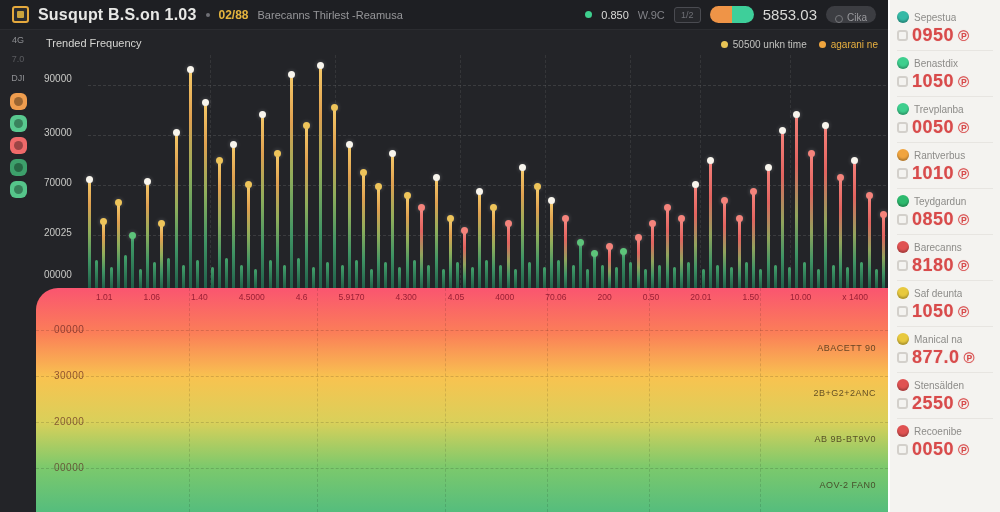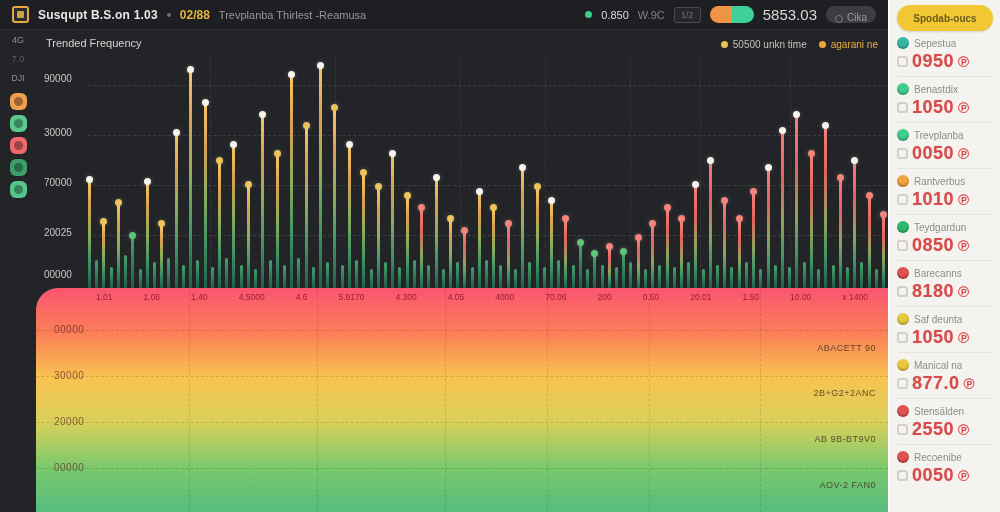--- a/index.html
+++ b/index.html
@@ -8,21 +8,21 @@
   .app { position:relative; width:1000px; height:512px; background:#232428; }
 
   
   .topbar { position:absolute; left:0; top:0; width:888px; height:30px; background:#1e1f23;
             border-bottom:1px solid #2b2c30; display:flex; align-items:center; gap:9px;
             padding:0 12px; z-index:5; }
   .logo { width:17px; height:17px; border:2px solid #e5a93d; border-radius:3px; background:#2a2b2f;
           position:relative; flex:0 0 auto; }
   .logo::after { content:""; position:absolute; left:3px; top:3px; width:7px; height:7px;
                  background:#caa33c; border-radius:1px; }
-  .tb-title { color:#e8e8e6; font-size:12px; font-weight:bold; letter-spacing:.2px; }
+  .tb-title { color:#e8e8e6; font-size:16px; font-weight:bold; letter-spacing:.2px; }
   .tb-dot { width:4px; height:4px; border-radius:50%; background:#6f7075; }
   .tb-badge { color:#e5b53e; font-size:12px; font-weight:bold; }
   .tb-sub { color:#97979a; font-size:11px; }
   .tb-right { margin-left:auto; display:flex; align-items:center; gap:9px; }
   .g-dot { width:7px; height:7px; border-radius:50%; background:#3ecf8e; }
   .tb-stat { color:#dcdcda; font-size:11px; }
   .tb-statlabel { color:#808186; font-size:11px; }
   .tb-box { min-width:27px; height:16px; border:1px solid #4a4b51; border-radius:3px;
             color:#6f7076; font-size:9px; display:flex; align-items:center; justify-content:center;
             padding:0 4px; background:#26272b; }
@@ -95,21 +95,21 @@
 </head>
 <body>
 
 <div class="app">
 
   <div class="topbar">
     <div class="logo"></div>
     <span class="tb-title">Susqupt B.S.on 1.03</span>
     <span class="tb-dot"></span>
     <span class="tb-badge">02/88</span>
-    <span class="tb-sub">Trevplanba Thirlest -Reamusa</span>
+    <span class="tb-sub">Barecanns Thirlest -Reamusa</span>
     <div class="tb-right">
       <span class="g-dot"></span>
       <span class="tb-stat">0.850</span>
       <span class="tb-statlabel">W.9C</span>
       <div class="tb-box">1/2</div>
       <div class="toggle">
         <div class="half-a"></div>
         <div class="half-b"></div>
       </div>
       <span class="tb-price">5853.03</span>
@@ -364,21 +364,20 @@
       <div class="band-left-lab" style="top: 82px;">30000</div>
       <div class="band-left-lab" style="top: 128px;">20000</div>
       <div class="band-left-lab" style="top: 174px;">00000</div>
       <div class="band-right-lab" style="top: 55px;">ABACETT 90</div>
       <div class="band-right-lab" style="top: 100px;">2B+G2+2ANC</div>
       <div class="band-right-lab" style="top: 146px;">AB 9B-BT9V0</div>
       <div class="band-right-lab" style="top: 192px;">AOV-2 FAN0</div>
     </div>
 
   <div class="panel">
-    <button class="panel-btn">Spodab-oucs</button>
     <div id="panel-items">
         <div class="p-item">
           <div class="p-title">
             <div class="p-ico" style="background: rgb(53, 185, 166);"></div>
             <span class="p-name">Sepestua</span>
           </div>
           <div class="p-valrow">
             <div class="p-coin"></div>
             <span class="p-num">0950</span>
             <span class="p-num p-cur">℗</span>

